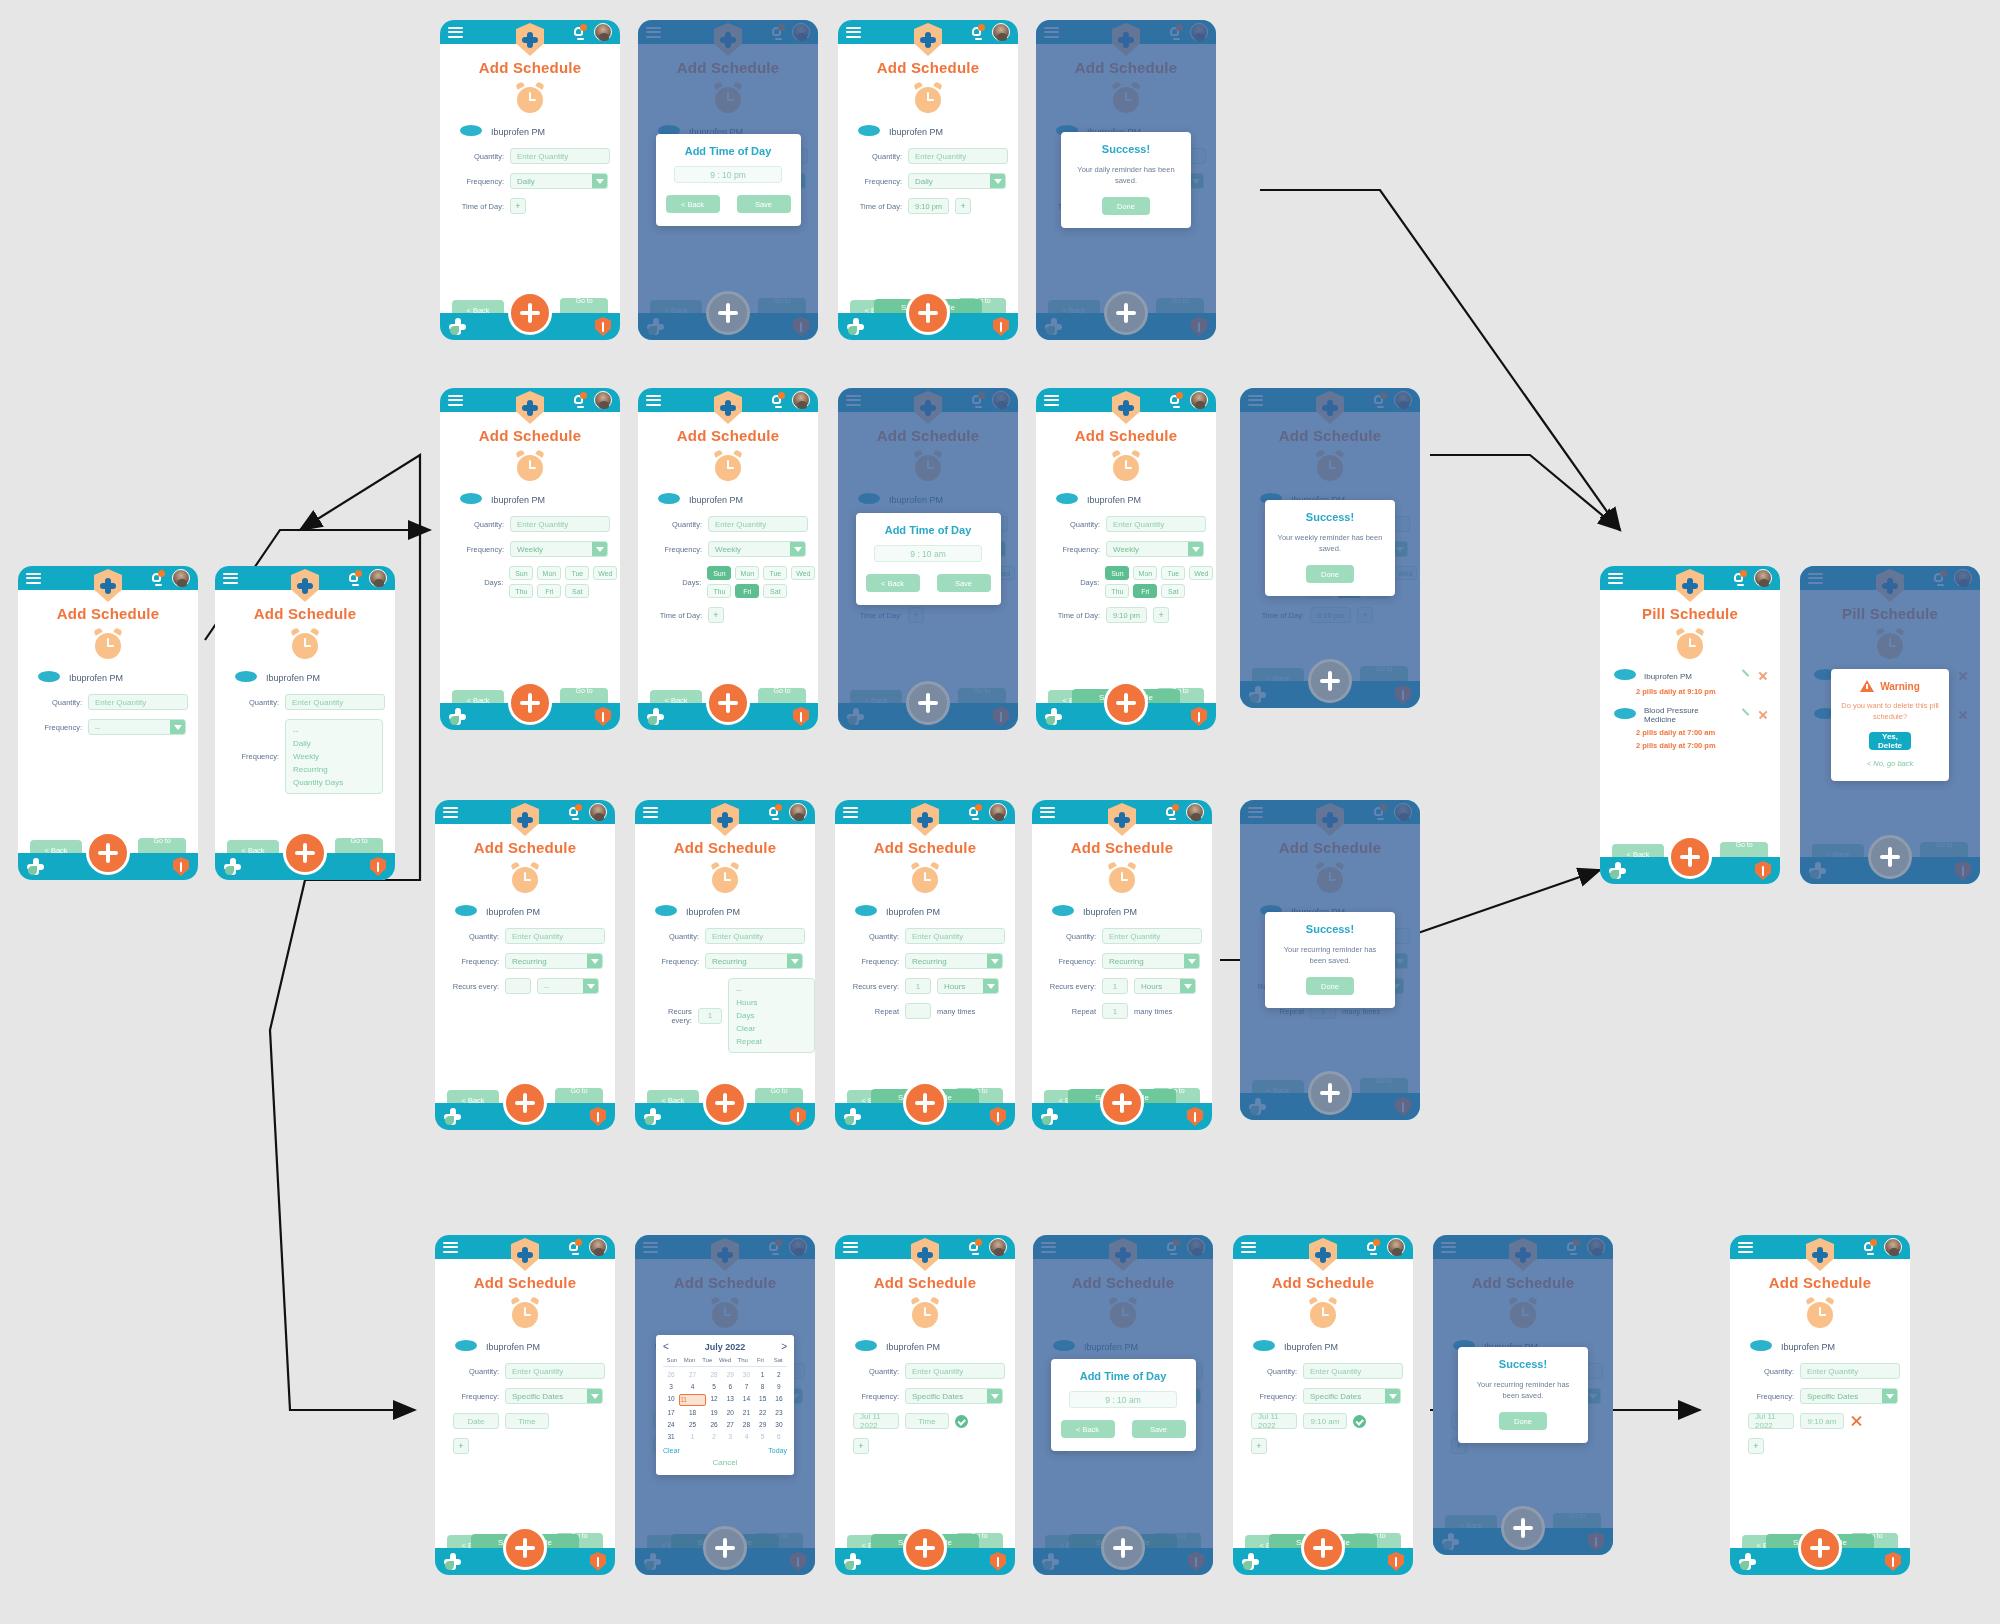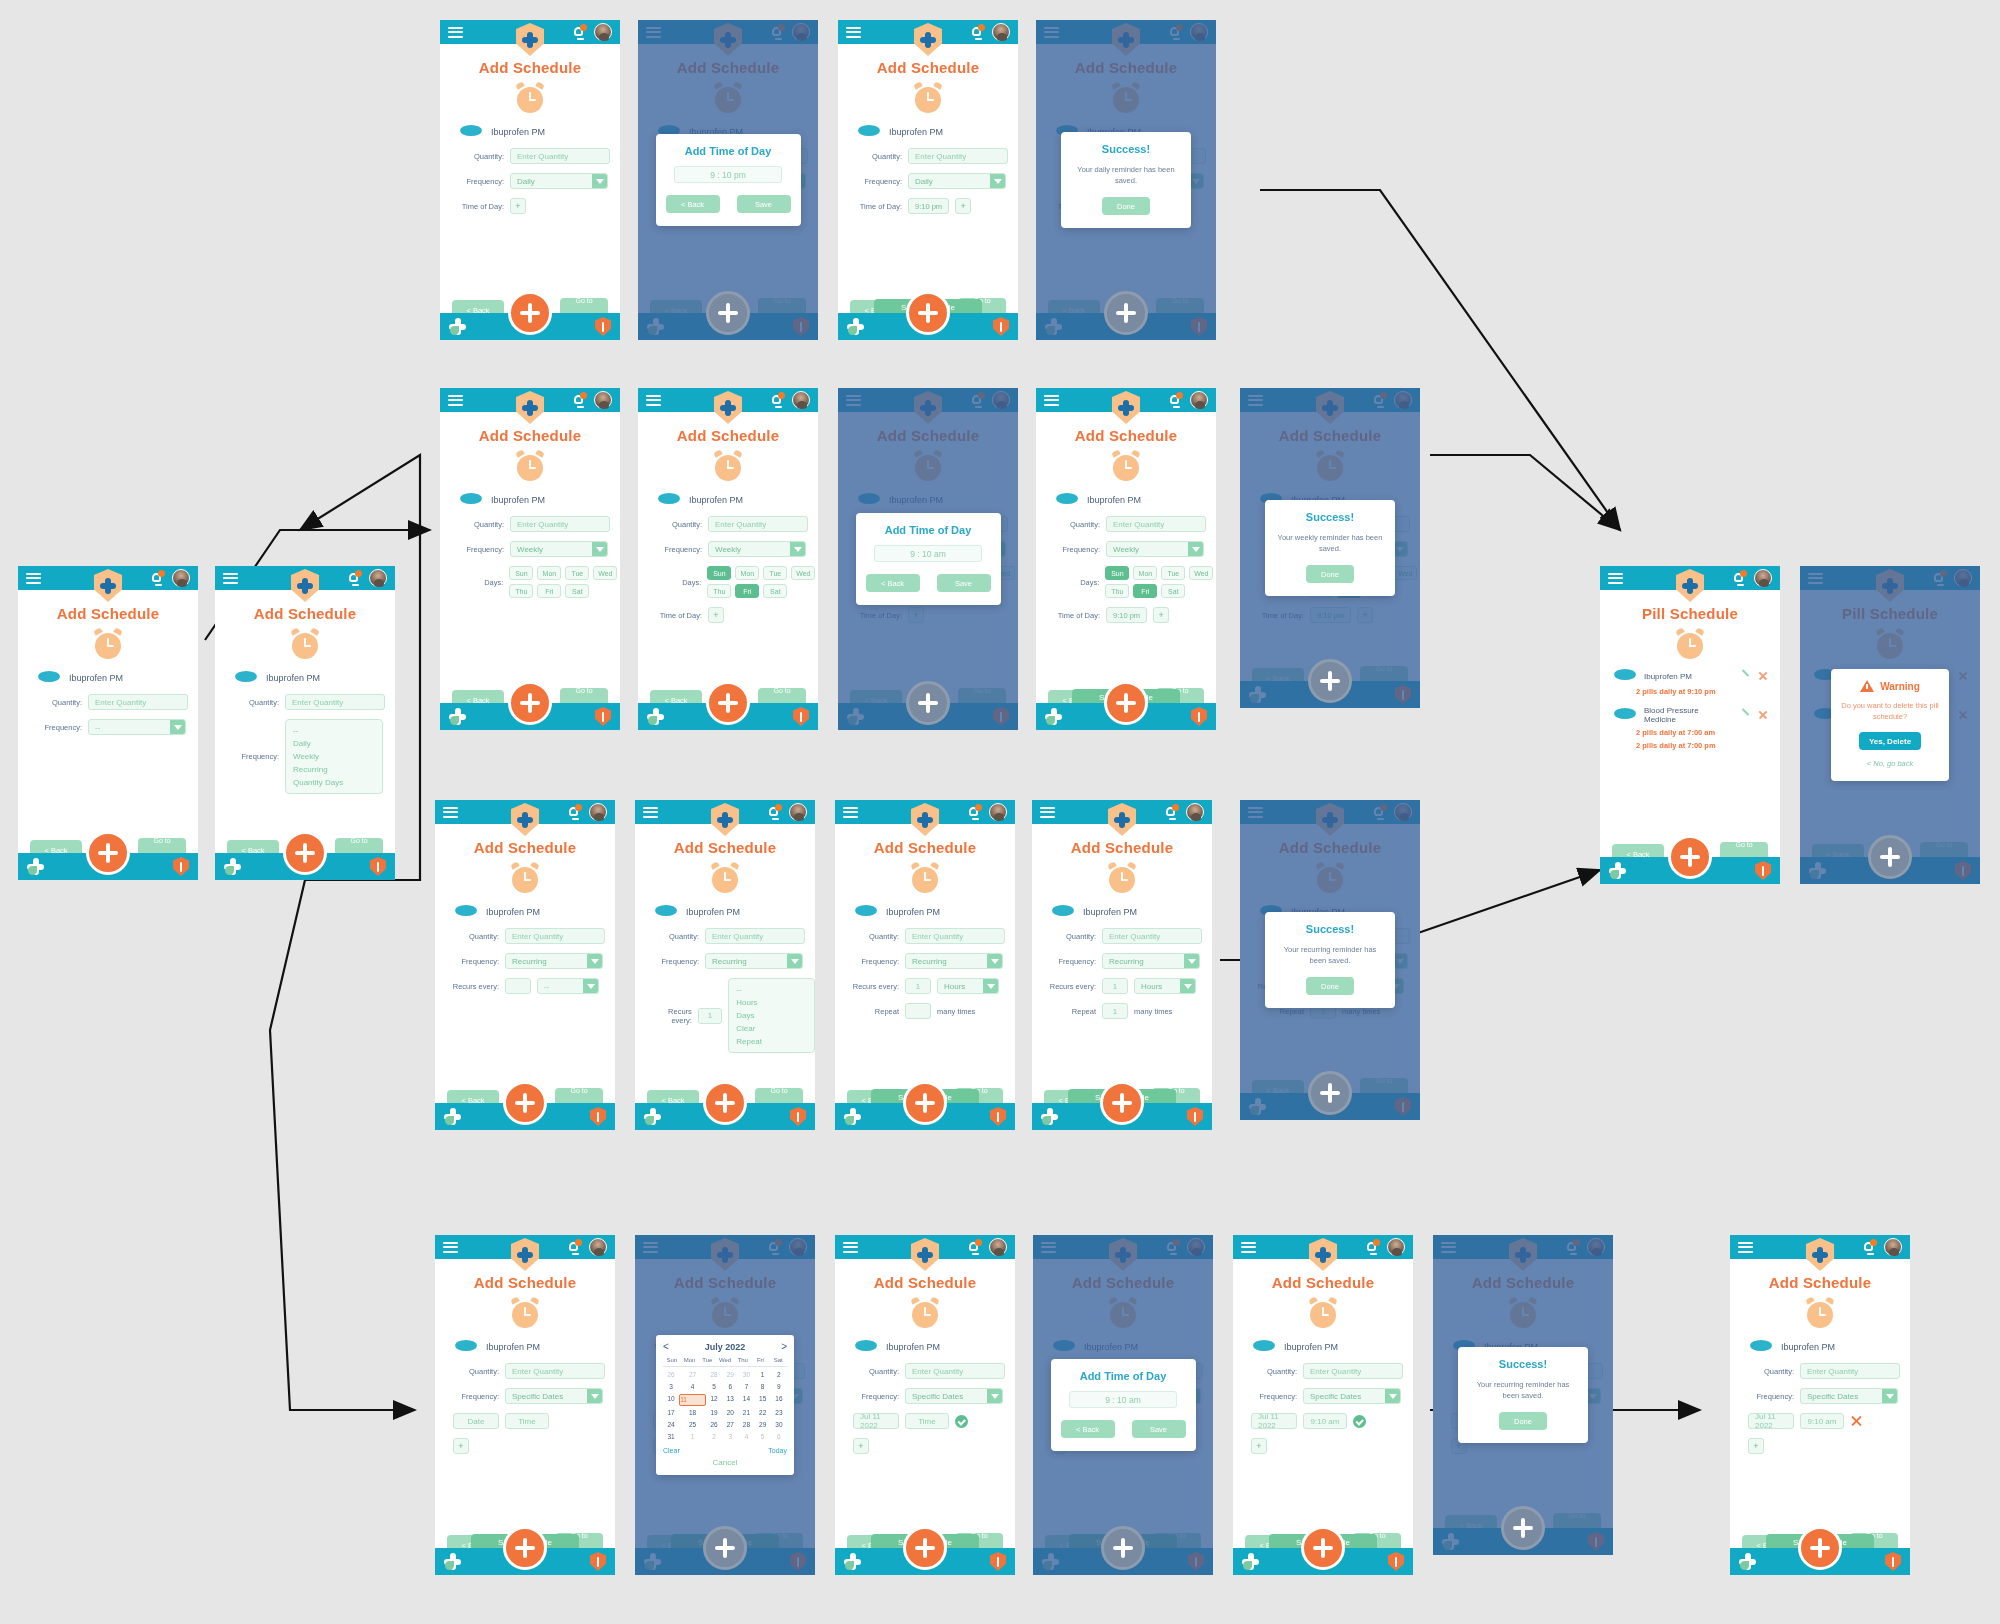--- a/index.html
+++ b/index.html
@@ -11,20 +11,21 @@
     overflow:hidden;
   }
   .canvas { position:absolute; inset:0; }
   svg.arrows { position:absolute; inset:0; width:2000px; height:1624px; pointer-events:none; }
 
   
   .phone {
     position:absolute;
     background:#ffffff;
     overflow:hidden;
+    border-radius:14px;
   }
   .phone.dim .screen-body { filter:none; }
   .phone.dim::after {
     content:""; position:absolute; inset:0;
     background:rgba(57,98,155,0.78);
     pointer-events:none;
     z-index:5;
   }
   .phone.dim .modal-layer { z-index:6; }
 
@@ -190,21 +191,21 @@
   .modal .m-btns{display:flex;gap:17px;justify-content:center;}
   .m-btn{width:54px;height:18px;border-radius:4px;background:#9FDCBD;color:#fff;font-size:7.5px;
     display:flex;align-items:center;justify-content:center;}
   .m-btn.done{width:48px;margin:0 auto;}
 
   .warn-head{display:flex;align-items:center;justify-content:center;gap:6px;margin-bottom:8px;}
   .warn-tri{width:0;height:0;border-left:7px solid transparent;border-right:7px solid transparent;border-bottom:12px solid #F1743C;position:relative;}
   .warn-tri::after{content:"";position:absolute;left:-1px;top:4px;width:2px;height:5px;background:#fff;}
   .warn-title{font-size:10px;font-weight:bold;color:#F1743C;}
   .warn-text{font-size:7.5px;color:#F0936A;line-height:11px;margin-bottom:10px;}
-  .btn-delete{background:#12A9C4;color:#fff;font-size:8px;font-weight:bold;width:62px;height:18px;border-radius:4px;
+  .btn-delete{background:#12A9C4;color:#fff;font-size:8px;font-weight:bold;width:42px;height:18px;border-radius:4px;
     display:flex;align-items:center;justify-content:center;margin:0 auto 9px;}
   .link-noback{font-size:7.5px;color:#7FC9A3;font-style:italic;}
 
   
   .cal{background:#fff;border-radius:3px;padding:6px 7px 8px;width:138px;box-shadow:0 2px 8px rgba(0,0,0,.18);}
   .cal-head{display:flex;align-items:center;justify-content:space-between;margin-bottom:5px;}
   .cal-head .mon{font-size:9px;font-weight:bold;color:#3F5B80;}
   .cal-head .nav{font-size:10px;color:#3F5B80;}
   .cal-dow{display:grid;grid-template-columns:repeat(7,1fr);border-bottom:1px solid #dfe5ee;padding-bottom:3px;}
   .cal-dow span{font-size:6px;color:#5f7491;text-align:center;}

